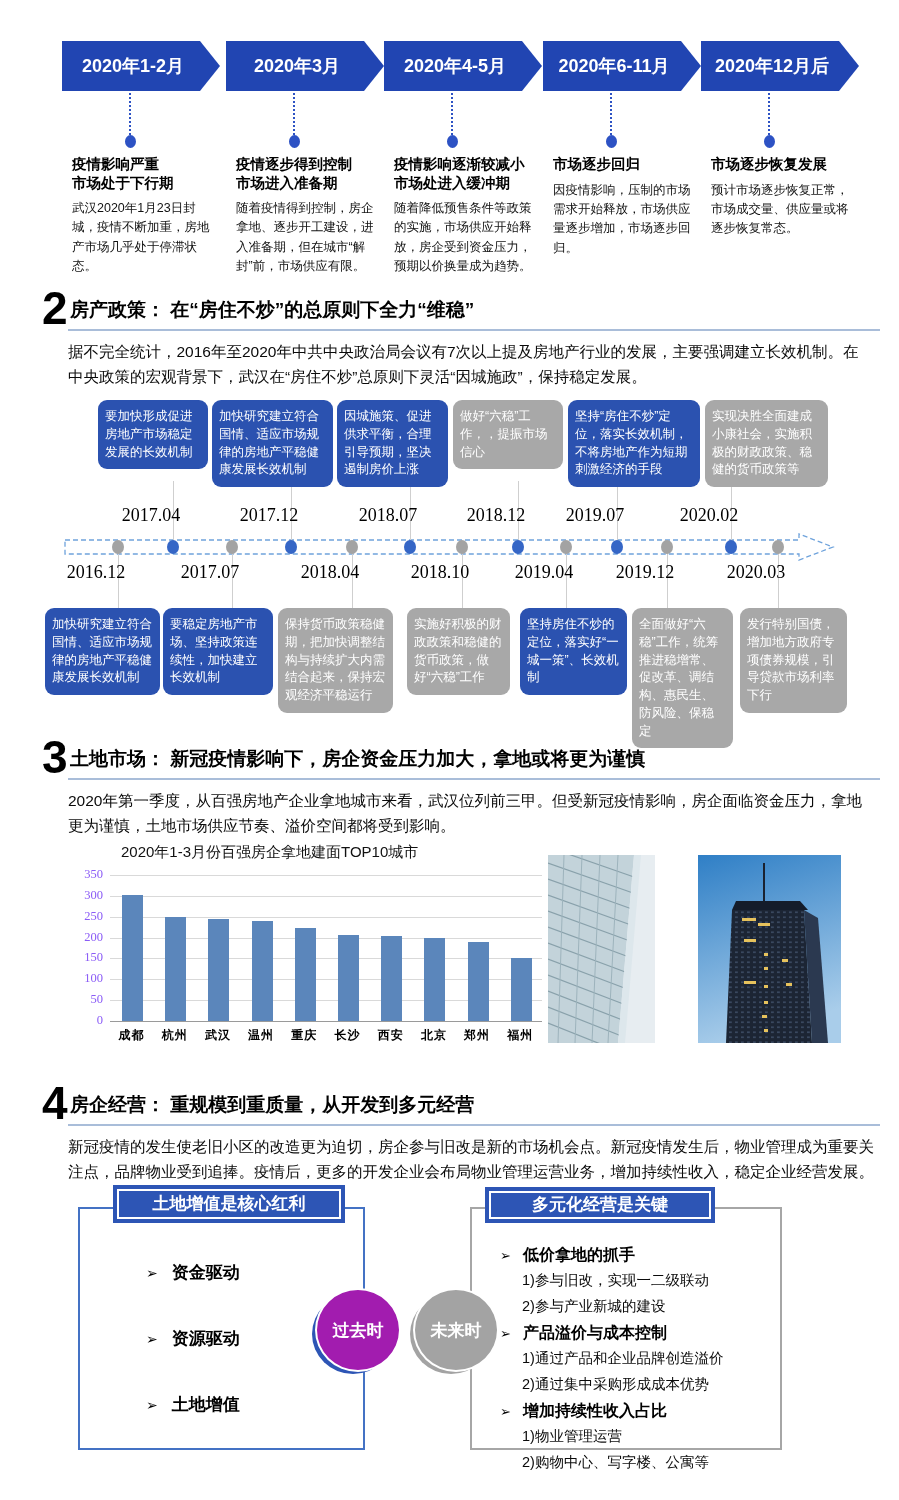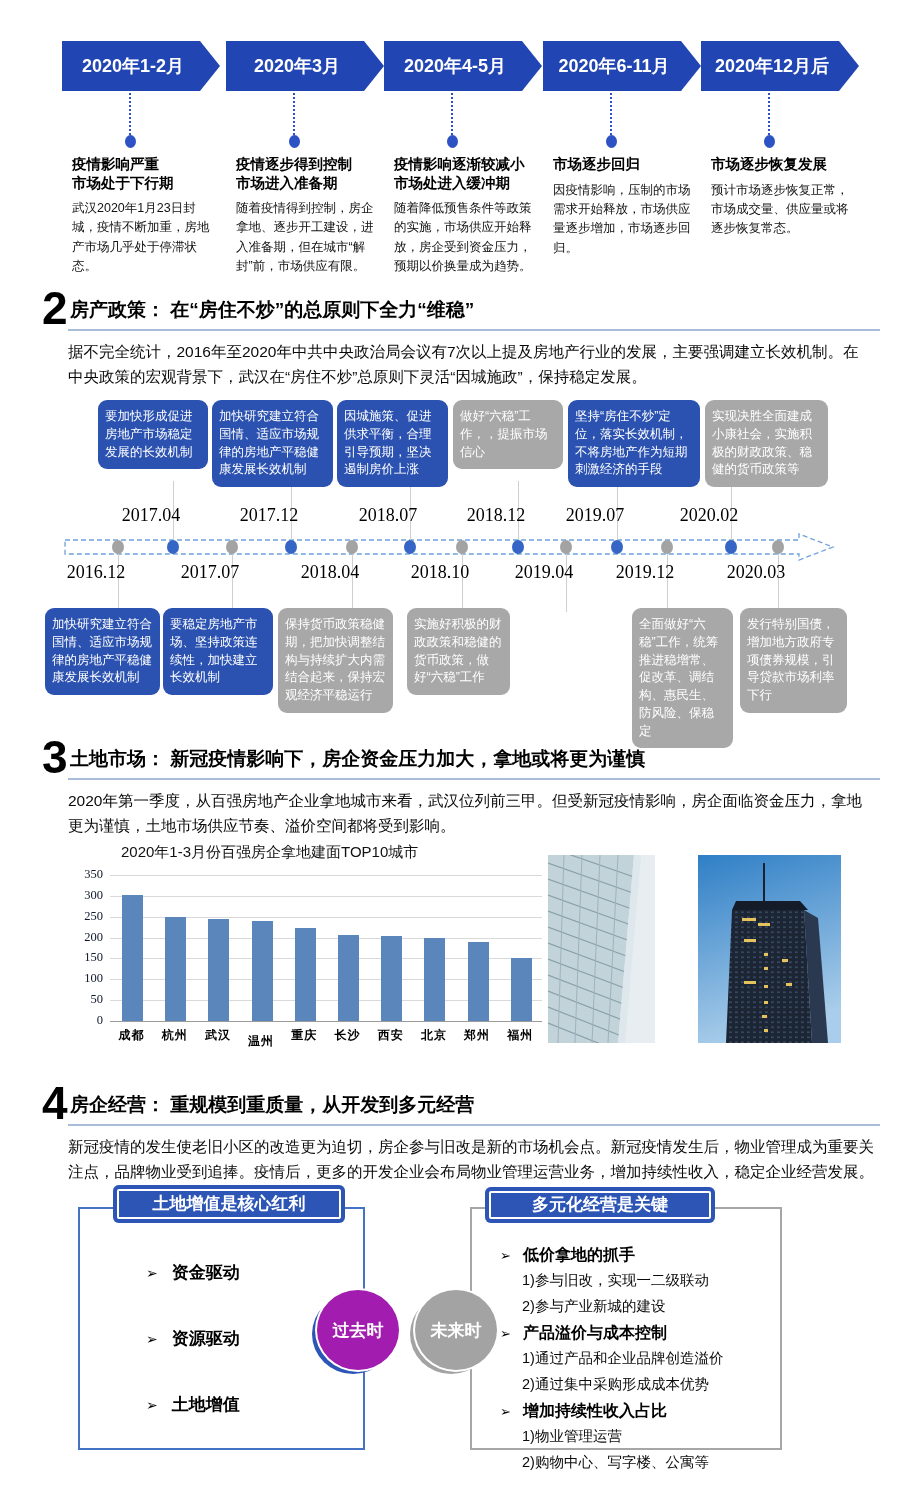--- a/index.html
+++ b/index.html
@@ -37,34 +37,34 @@
   .tdate{position:absolute;width:70px;text-align:center;font-family:Liberation Serif, serif;
          font-size:18px;color:#000;}
   #tl-arrow{position:absolute;left:0;top:132px;}
 
   
   #chart{position:absolute;left:75px;top:843px;width:480px;height:215px;}
   .ctitle{position:absolute;left:46px;top:0;font-size:15px;color:#111;}
   .grid{position:absolute;left:35px;width:432px;border-top:1px solid #d9d9d9;}
   .grid.axis{border-top:1px solid #9a9a9a;}
   .ylab{position:absolute;left:0;width:28px;text-align:right;font-family:"Liberation Serif",serif;
-        font-size:12.5px;color:#0f172a;}
+        font-size:12.5px;color:#8b5cf6;}
   .bar{position:absolute;width:21px;background:#5b86bb;}
   .xlab{position:absolute;width:43px;text-align:center;font-size:12px;font-weight:bold;letter-spacing:1px;}
 
   .photo{position:absolute;display:block;}
 
   
   #diagram{position:absolute;left:0;top:1185px;width:899px;height:300px;}
   .bigbox{position:absolute;top:22px;height:243px;background:#fff;box-sizing:border-box;}
   #leftbox{left:78px;width:287px;border:2px solid #4472c4;}
   #rightbox{left:470px;width:312px;border:2px solid #a6a6a6;}
   .boxhdr{position:absolute;top:0;height:38px;color:#fff;font-weight:bold;font-size:17px;
           text-align:center;line-height:38px;background:#2d55b5;z-index:3;
-          box-shadow:inset 0 0 0 4px #2d55b5, inset 0 0 0 6px #fff;border-radius:6px;}
+          box-shadow:inset 0 0 0 4px #2d55b5, inset 0 0 0 6px #fff;}
   #lefthdr{left:113px;width:232px;}
   #righthdr{left:485px;width:230px;top:2px;height:36px;line-height:36px;}
   .litem{position:absolute;left:66px;font-size:17px;font-weight:bold;}
   .litem .arr{font-size:14px;margin-right:14px;font-weight:normal;}
   .circle{position:absolute;top:103px;width:82px;height:80px;border-radius:50%;color:#fff;
           font-weight:bold;font-size:17px;display:flex;align-items:center;justify-content:center;
           z-index:5;border:2px solid #fff;}
   #circle-past{left:315px;background:#a21caf;box-shadow:-5px 4px 0 -2px #2d55b5;}
   #circle-future{left:413px;background:#a3a3a3;box-shadow:-5px 4px 0 -2px #a3a3a3;}
   .rcontent{position:absolute;left:500px;top:56px;width:280px;}
@@ -181,20 +181,21 @@
       <div class="pbox blue" style="left: 98px; width: 110px; top: 5px;">要加快形成促进房地产市场稳定发展的长效机制</div>
       <div class="pbox blue" style="left: 212px; width: 121px; top: 5px;">加快研究建立符合国情、适应市场规律的房地产平稳健康发展长效机制</div>
       <div class="pbox blue" style="left: 337px; width: 111px; top: 5px;">因城施策、促进供求平衡，合理引导预期，坚决遏制房价上涨</div>
       <div class="pbox gray" style="left: 453px; width: 110px; top: 5px;">做好“六稳”工作，，提振市场信心</div>
       <div class="pbox blue" style="left: 568px; width: 132px; top: 5px;">坚持“房住不炒”定位，落实长效机制，不将房地产作为短期刺激经济的手段</div>
       <div class="pbox gray" style="left: 705px; width: 123px; top: 5px;">实现决胜全面建成小康社会，实施积极的财政政策、稳健的货币政策等</div>
       <div class="pbox blue" style="left: 45px; width: 115px; top: 213px;">加快研究建立符合国情、适应市场规律的房地产平稳健康发展长效机制</div>
       <div class="pbox blue" style="left: 163px; width: 110px; top: 213px;">要稳定房地产市场、坚持政策连续性，加快建立长效机制</div>
       <div class="pbox gray" style="left: 278px; width: 115px; top: 213px;">保持货币政策稳健期，把加快调整结构与持续扩大内需结合起来，保持宏观经济平稳运行</div>
       <div class="pbox gray" style="left: 407px; width: 103px; top: 213px;">实施好积极的财政政策和稳健的货币政策，做好“六稳”工作</div>
+      <div class="pbox blue" style="left: 520px; width: 107px; top: 213px;">坚持房住不炒的定位，落实好“一城一策”、长效机制</div>
       <div class="pbox gray" style="left: 632px; width: 101px; top: 213px;">全面做好“六稳”工作，统筹推进稳增常、促改革、调结构、惠民生、防风险、保稳定</div>
       <div class="pbox gray" style="left: 740px; width: 107px; top: 213px;">发行特别国债，增加地方政府专项债券规模，引导贷款市场利率下行</div>
     </div>
 
   <div class="sec" style="top:744px">
     <span class="secnum">3</span>
     <div class="sectitle">土地市场： 新冠疫情影响下，房企资金压力加大，拿地或将更为谨慎</div>
     <div class="secline"></div>
     <div class="secbody">2020年第一季度，从百强房地产企业拿地城市来看，武汉位列前三甲。但受新冠疫情影响，房企面临资金压力，拿地更为谨慎，土地市场供应节奏、溢价空间都将受到影响。</div>
   </div>
@@ -217,21 +218,21 @@
       <div class="ylab" style="top: 44.8571px;">300</div>
       <div class="grid" style="top: 32px;"></div>
       <div class="ylab" style="top: 24px;">350</div>
       <div class="bar" style="left: 47px; top: 52.0229px; height: 125.977px; background: rgb(91, 134, 187);"></div>
       <div class="xlab" style="left: 35px; top: 184px;">成都</div>
       <div class="bar" style="left: 90.2px; top: 74.1314px; height: 103.869px; background: rgb(91, 134, 187);"></div>
       <div class="xlab" style="left: 78.2px; top: 184px;">杭州</div>
       <div class="bar" style="left: 133.4px; top: 76.2171px; height: 101.783px; background: rgb(91, 134, 187);"></div>
       <div class="xlab" style="left: 121.4px; top: 184px;">武汉</div>
       <div class="bar" style="left: 176.6px; top: 78.3029px; height: 99.6971px; background: rgb(91, 134, 187);"></div>
-      <div class="xlab" style="left: 164.6px; top: 190px;">温州</div>
+      <div class="xlab" style="left: 164.6px; top: 184px;">温州</div>
       <div class="bar" style="left: 219.8px; top: 85.3943px; height: 92.6057px; background: rgb(91, 134, 187);"></div>
       <div class="xlab" style="left: 207.8px; top: 184px;">重庆</div>
       <div class="bar" style="left: 263px; top: 91.6514px; height: 86.3486px; background: rgb(91, 134, 187);"></div>
       <div class="xlab" style="left: 251px; top: 184px;">长沙</div>
       <div class="bar" style="left: 306.2px; top: 92.9029px; height: 85.0971px; background: rgb(91, 134, 187);"></div>
       <div class="xlab" style="left: 294.2px; top: 184px;">西安</div>
       <div class="bar" style="left: 349.4px; top: 94.5714px; height: 83.4286px; background: rgb(91, 134, 187);"></div>
       <div class="xlab" style="left: 337.4px; top: 184px;">北京</div>
       <div class="bar" style="left: 392.6px; top: 98.7429px; height: 79.2571px; background: rgb(91, 134, 187);"></div>
       <div class="xlab" style="left: 380.6px; top: 184px;">郑州</div>

